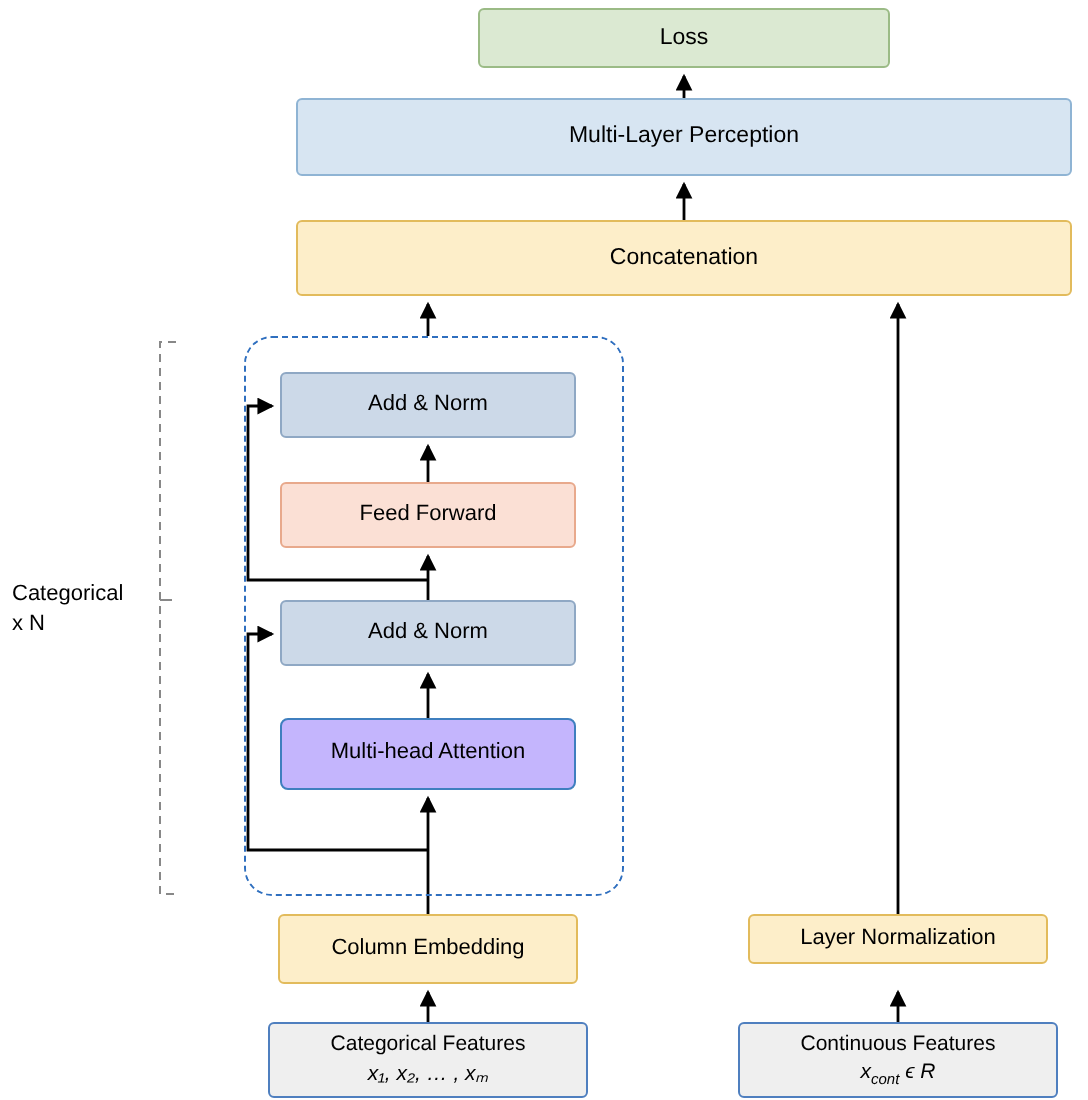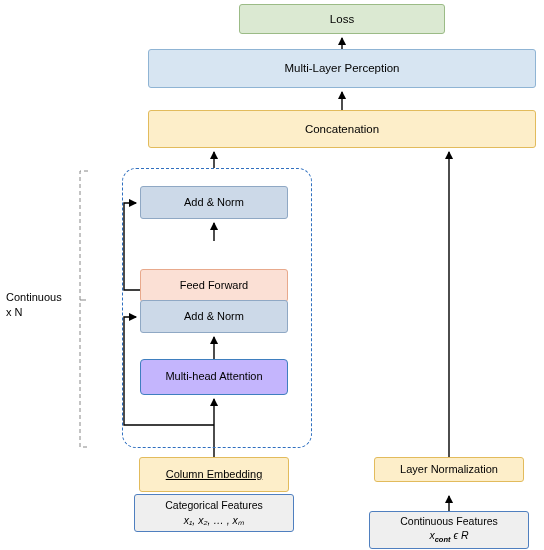--- a/index.html
+++ b/index.html
@@ -57,68 +57,66 @@
     left: 140px; top: 186px; width: 148px; height: 33px;
     background: #ccd9e8;
     border: 1px solid #8fa8c4;
     border-radius: 3px;
   }
   #ff-box {
     left: 140px; top: 241px; width: 148px; height: 33px;
     background: #fbe0d5;
     border: 1px solid #e8a98c;
     border-radius: 3px;
-    margin-top: 28px;
   }
   #addnorm1-box {
     left: 140px; top: 300px; width: 148px; height: 33px;
     background: #ccd9e8;
     border: 1px solid #8fa8c4;
     border-radius: 3px;
   }
   #mha-box {
     left: 140px; top: 359px; width: 148px; height: 36px;
     background: #c4b5fd;
     border: 1.6px solid #3f7fbf;
     border-radius: 4px;
   }
   #colemb-box {
     left: 139px; top: 457px; width: 150px; height: 35px;
     background: #fdeec9;
     border: 1px solid #e2bb5c;
     border-radius: 3px;
-    text-decoration: underline;
   }
   #layernorm-box {
     left: 374px; top: 457px; width: 150px; height: 25px;
     background: #fdeec9;
     border: 1px solid #e2bb5c;
     border-radius: 3px;
   }
   #catfeat-box {
-    left: 134px; top: 494px; width: 160px; height: 38px;
+    left: 134px; top: 511px; width: 160px; height: 38px;
     background: #efefef;
     border: 1px solid #4f7fbf;
     border-radius: 3px;
     flex-direction: column;
     justify-content: center;
     gap: 1px;
   }
   #contfeat-box {
     left: 369px; top: 511px; width: 160px; height: 38px;
     background: #efefef;
     border: 1px solid #4f7fbf;
     border-radius: 3px;
     flex-direction: column;
     justify-content: center;
     gap: 1px;
   }
   .feat-line1 { font-size: 10.5px; }
   .feat-line2 { font-size: 10.5px; font-style: italic; }
-  .feat-line2 sub { font-size: 7.5px; font-style: italic; font-weight: bold; }
+  .feat-line2 sub { font-size: 7.5px; font-style: italic; }
   .transformer-label {
     position: absolute;
     left: 6px; top: 290px;
     width: 78px;
     font-size: 11px;
     color: #000000;
     text-align: left;
     line-height: 1.35;
   }
   .transformer-label b { font-weight: normal; }
@@ -178,21 +176,21 @@
     <path d="M214,290 L124,290 L124,203 L136,203" stroke="#000" stroke-width="1.4" fill="none" marker-end="url(#arrowhead)"></path>
 
     <line x1="214" y1="511" x2="214" y2="496" stroke="#000" stroke-width="1.4" marker-end="url(#arrowhead)"></line>
 
     <line x1="449" y1="511" x2="449" y2="496" stroke="#000" stroke-width="1.4" marker-end="url(#arrowhead)"></line>
   </svg>
 
   <div id="dashed-blue-group"></div>
 
   <div class="transformer-label">
-    <span>Continuous</span><br>
+    <span>Categorical</span><br>
     <b>x N</b>
   </div>
 
   <div class="box" id="loss-box">
     <span>Loss</span>
   </div>
 
   <div class="box" id="concat-box">
     <span>Concatenation</span>
   </div>

